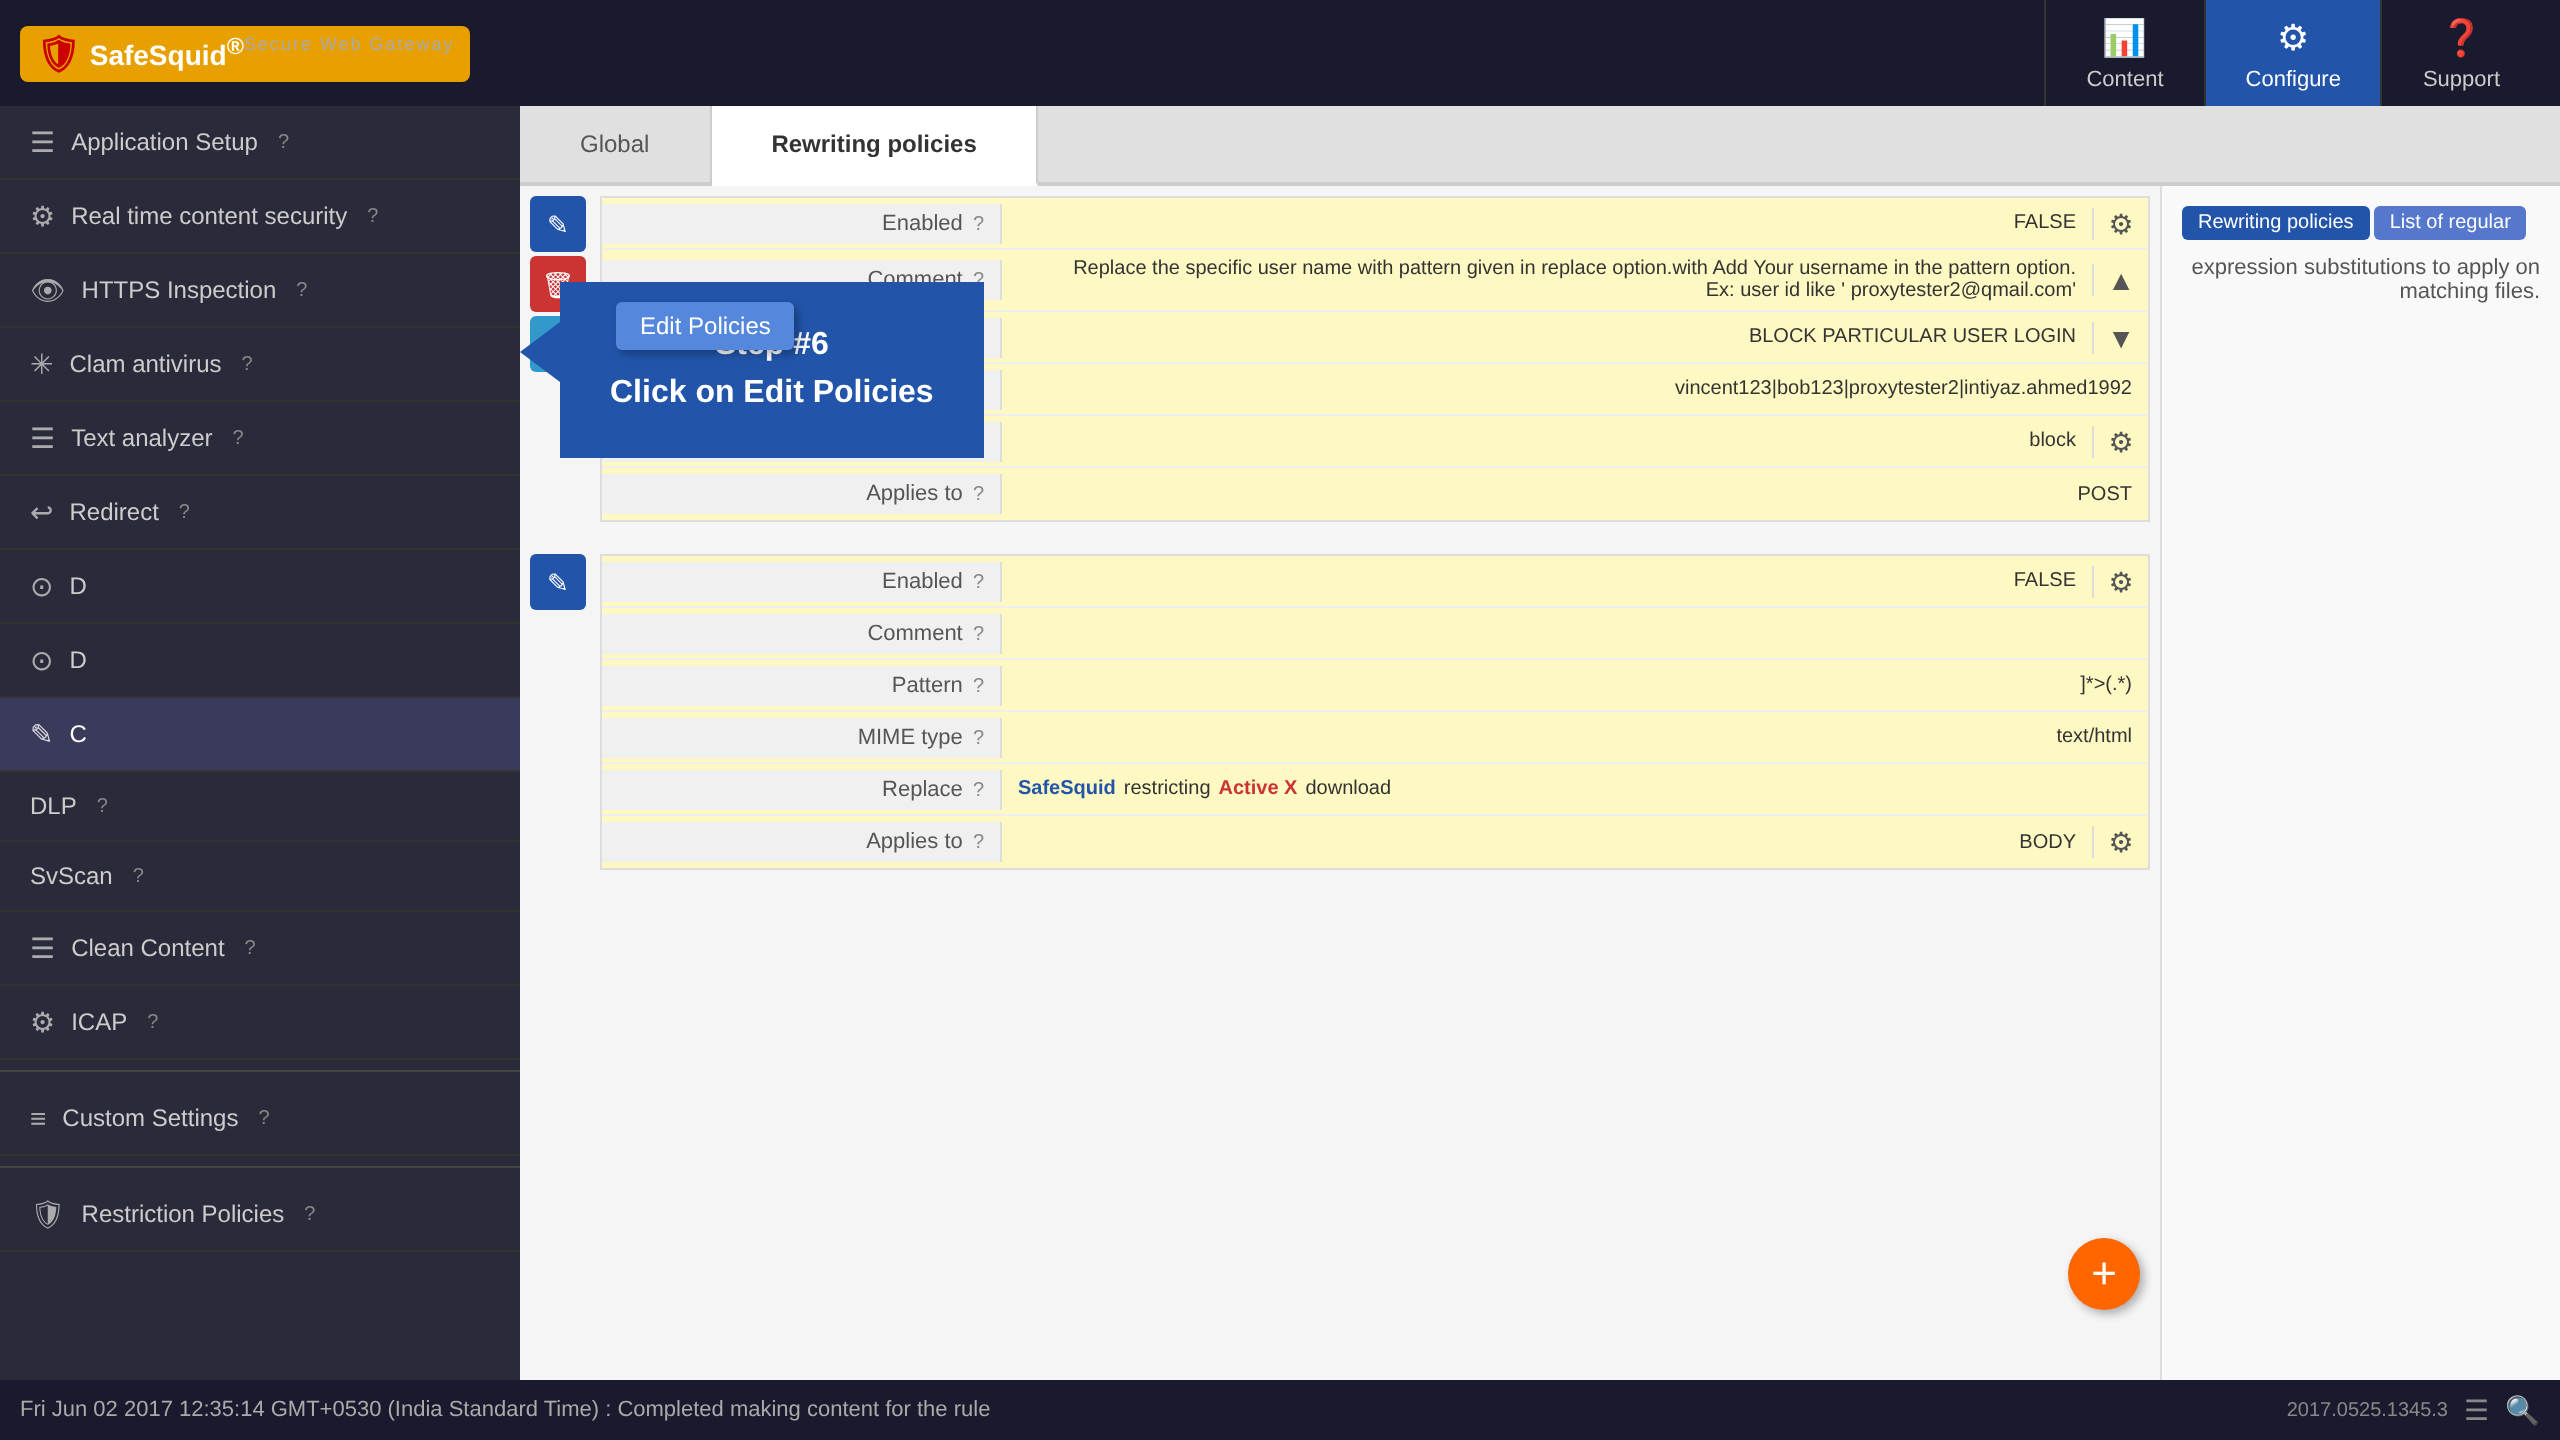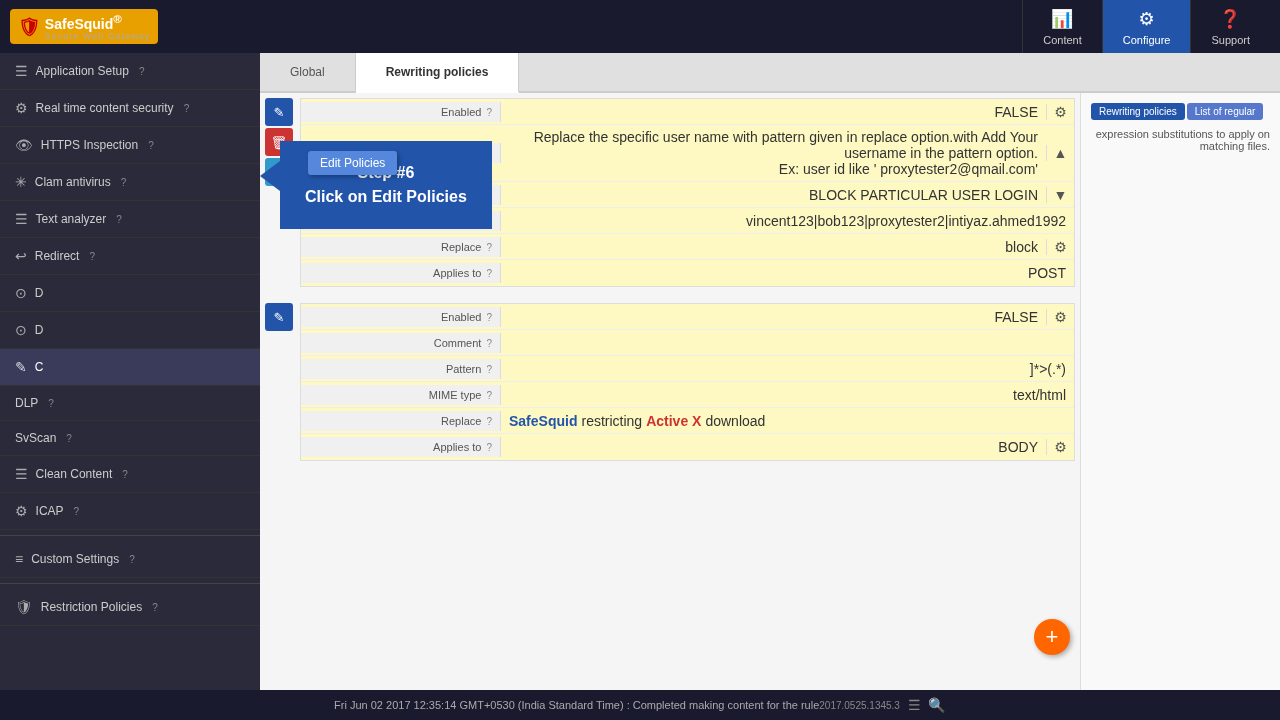--- a/index.html
+++ b/index.html
@@ -20,21 +20,21 @@
     }
     .logo-box {
       background: #e8a000;
       border-radius: 4px;
       padding: 3px 8px;
       display: flex;
       align-items: center;
       gap: 4px;
     }
     .logo-box .shield { color: #c00; font-size: 18px; font-weight: bold; }
-    .logo-text-group { display: flex; flex-direction: column; }
+    .logo-text-group { display: flex; flex-direction: row; }
     .logo-main { color: white; font-size: 14px; font-weight: bold; }
     .logo-sub { color: #aaa; font-size: 9px; letter-spacing: 1px; }
     .header-nav { display: flex; align-items: stretch; height: 53px; }
     .header-nav-item {
       display: flex;
       flex-direction: column;
       align-items: center;
       justify-content: center;
       padding: 0 20px;
       color: #ccc;
@@ -150,21 +150,21 @@
       background: #f0f0f0;
       color: #555;
       font-size: 11px;
       border-right: 1px solid #ddd;
       flex-shrink: 0;
     }
     .policy-label .help { color: #888; font-size: 10px; margin-left: 2px; }
     .policy-value {
       flex: 1;
       padding: 4px 8px;
-      font-size: 14px;
+      font-size: 10px;
       color: #333;
     }
     .policy-value.replace-special { display: flex; gap: 4px; align-items: center; }
     .policy-value .safesquid-brand { color: #2255aa; font-weight: bold; }
     .policy-value .restricting-text { color: #333; }
     .policy-value .active-x-text { color: #cc3333; font-weight: bold; }
     .policy-value .download-text { color: #333; }
     .policy-side-btn {
       width: 28px;
       display: flex;
@@ -264,21 +264,21 @@
       box-shadow: 2px 2px 5px rgba(0,0,0,0.3);
     }
 
     
     .status-bar {
       height: 30px;
       background: #1a1a2e;
       color: #aaa;
       display: flex;
       align-items: center;
-      justify-content: center;
+      justify-content: space-between;
       padding: 0 10px;
       font-size: 11px;
     }
     .status-bar-right {
       display: flex;
       align-items: center;
       gap: 8px;
     }
     .status-icon {
       color: #888;

